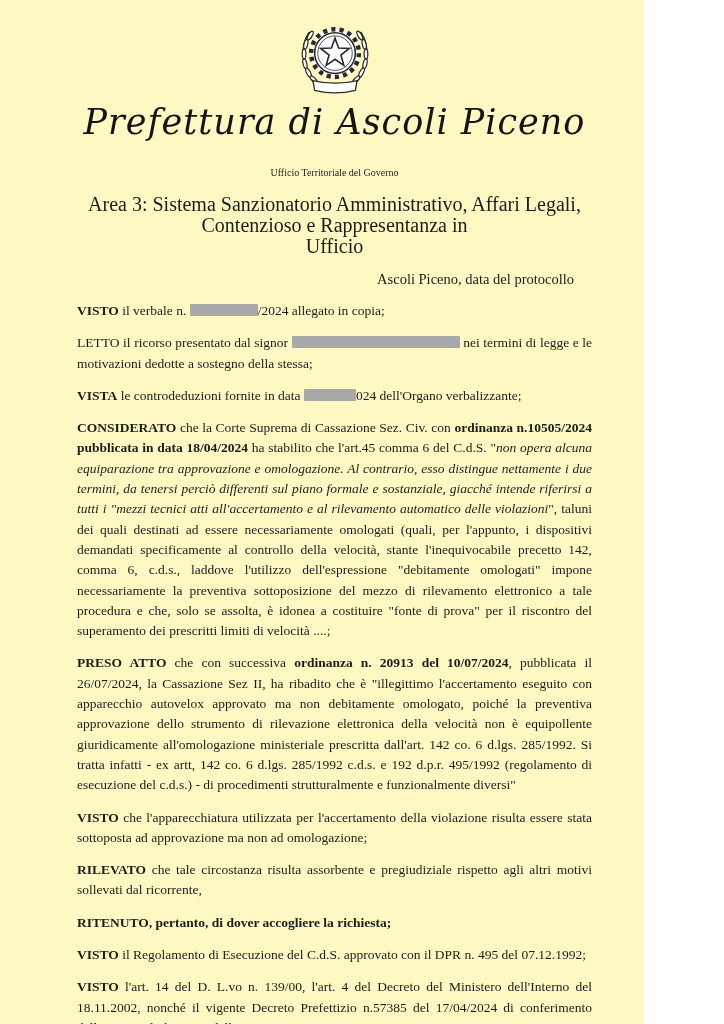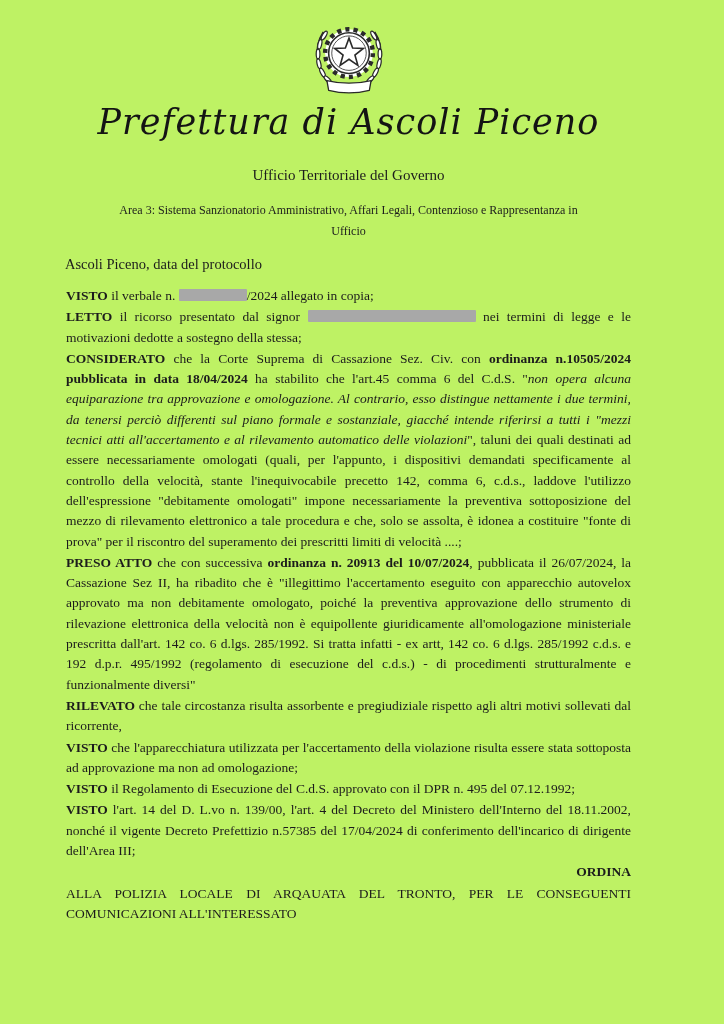--- a/index.html
+++ b/index.html
@@ -1,32 +1,32 @@
 <!DOCTYPE html>
 <html><head>
 <meta charset="utf-8">
 <style>
   html,body{margin:0;padding:0;background:#ffffff;}
   .page{
-    width:724px;height:1024px;background:#bef264;box-sizing:border-box;
-    padding:16px 92px 0 65px;position:relative;
+    width:644px;height:1024px;background:#fef9c3;box-sizing:border-box;
+    padding:16px 40px 0 65px;position:relative;
     font-family:"Liberation Serif", serif;color:#1c1c1c;
   }
   .header{text-align:center;}
   .emblem-wrap{height:84px;}
   .title-script{
     font-family:"DejaVu Serif", serif;font-style:italic;font-weight:500;
     font-size:35px;letter-spacing:1px;margin:2px 0 0 0;color:#141414;white-space:nowrap;
   }
-  .subtitle{font-size:15px;margin-top:25px;}
-  .area{font-size:12px;margin-top:16px;line-height:21px;}
-  .place-date{padding-right:30px;font-size:14.5px;margin-top:14px;}
+  .subtitle{font-size:10px;margin-top:25px;}
+  .area{font-size:20px;margin-top:16px;line-height:21px;}
+  .place-date{text-align:right;padding-right:30px;font-size:14.5px;margin-top:14px;}
   .fasc{font-size:14.5px;margin-top:5px;}
   .doc-body{margin-top:13px;font-size:13.5px;line-height:20.3px;text-align:justify;}
-  .doc-body p{margin:1px;}
+  .doc-body p{margin:12px;}
   .doc-body p.heading{text-align:right;font-weight:bold;}
   .redact{display:inline-block;background:#a8a8a8;height:12px;vertical-align:-1px;border-radius:1px;}
 </style>
 </head>
 <body>
 
 <div class="page">
 
   <div class="header">
     <div class="emblem-wrap">
@@ -64,24 +64,26 @@
       <div>Area 3: Sistema Sanzionatorio Amministrativo, Affari Legali, Contenzioso e Rappresentanza in</div>
       <div>Ufficio</div>
     </div>
   </div>
 
   <div class="place-date">Ascoli Piceno, data del protocollo</div>
 
 
   <div class="doc-body">
       <p class="clause"><span style="font-weight: 700;">VISTO</span><span> il verbale n. </span><span class="redact" style="width: 68px;"></span><span>/2024 allegato in copia;</span></p>
-      <p class="clause"><span style="font-weight: 700;">LETTO</span><span> il ricorso presentato dal signor </span><span class="redact" style="width: 168px;"></span><span> nei termini di legge e le motivazioni dedotte a sostegno della stessa;</span></p>
+      <p class="clause"><span style="font-weight: 400;">LETTO</span><span> il ricorso presentato dal signor </span><span class="redact" style="width: 168px;"></span><span> nei termini di legge e le motivazioni dedotte a sostegno della stessa;</span></p>
+      <p class="clause"><span style="font-weight: 700;">VISTA</span><span> le controdeduzioni fornite in data </span><span class="redact" style="width: 52px;"></span><span>024 dell'Organo verbalizzante;</span></p>
       <p class="clause"><span style="font-weight: 700;">CONSIDERATO</span><span> che la Corte Suprema di Cassazione Sez. Civ. con </span><span style="font-weight: 700;">ordinanza n.10505/2024 pubblicata in data 18/04/2024</span><span> ha stabilito che l'art.45 comma 6 del C.d.S. "</span><span style="font-style: italic;">non opera alcuna equiparazione tra approvazione e omologazione. Al contrario, esso distingue nettamente i due termini, da tenersi perciò differenti sul piano formale e sostanziale, giacché intende riferirsi a tutti i "mezzi tecnici atti all'accertamento e al rilevamento automatico delle violazioni</span><span>", taluni dei quali destinati ad essere necessariamente omologati (quali, per l'appunto, i dispositivi demandati specificamente al controllo della velocità, stante l'inequivocabile precetto 142, comma 6, c.d.s., laddove l'utilizzo dell'espressione "debitamente omologati" impone necessariamente la preventiva sottoposizione del mezzo di rilevamento elettronico a tale procedura e che, solo se assolta, è idonea a costituire "fonte di prova" per il riscontro del superamento dei prescritti limiti di velocità ....;</span></p>
       <p class="clause"><span style="font-weight: 700;">PRESO ATTO</span><span> che con successiva </span><span style="font-weight: 700;">ordinanza n. 20913 del 10/07/2024</span><span>, pubblicata il 26/07/2024, la Cassazione Sez II, ha ribadito che è "illegittimo l'accertamento eseguito con apparecchio autovelox approvato ma non debitamente omologato, poiché la preventiva approvazione dello strumento di rilevazione elettronica della velocità non è equipollente giuridicamente all'omologazione ministeriale prescritta dall'art. 142 co. 6 d.lgs. 285/1992. Si tratta infatti - ex artt, 142 co. 6 d.lgs. 285/1992 c.d.s. e 192 d.p.r. 495/1992 (regolamento di esecuzione del c.d.s.) - di procedimenti strutturalmente e funzionalmente diversi"</span></p>
+      <p class="clause"><span style="font-weight: 700;">VISTO</span><span> che l'apparecchiatura utilizzata per l'accertamento della violazione risulta essere stata sottoposta ad approvazione ma non ad omologazione;</span></p>
       <p class="clause"><span style="font-weight: 700;">RILEVATO</span><span> che tale circostanza risulta assorbente e pregiudiziale rispetto agli altri motivi sollevati dal ricorrente,</span></p>
-      <p class="clause"><span style="font-weight: 700;">VISTO</span><span> che l'apparecchiatura utilizzata per l'accertamento della violazione risulta essere stata sottoposta ad approvazione ma non ad omologazione;</span></p>
+      <p class="clause"><span style="font-weight: 700;">RITENUTO, pertanto, di dover accogliere la richiesta;</span></p>
       <p class="clause"><span style="font-weight: 700;">VISTO</span><span> il Regolamento di Esecuzione del C.d.S. approvato con il DPR n. 495 del 07.12.1992;</span></p>
       <p class="clause"><span style="font-weight: 700;">VISTO</span><span> l'art. 14 del D. L.vo n. 139/00, l'art. 4 del Decreto del Ministero dell'Interno del 18.11.2002, nonché il vigente Decreto Prefettizio n.57385 del 17/04/2024 di conferimento dell'incarico di dirigente dell'Area III;</span></p>
       <p class="heading"><span style="font-weight: 700;">ORDINA</span></p>
       <p class="clause"><span>ALLA POLIZIA LOCALE DI ARQAUATA DEL TRONTO, PER LE CONSEGUENTI COMUNICAZIONI ALL'INTERESSATO</span></p>
     </div>
 
 </div>
 
 </body></html>

